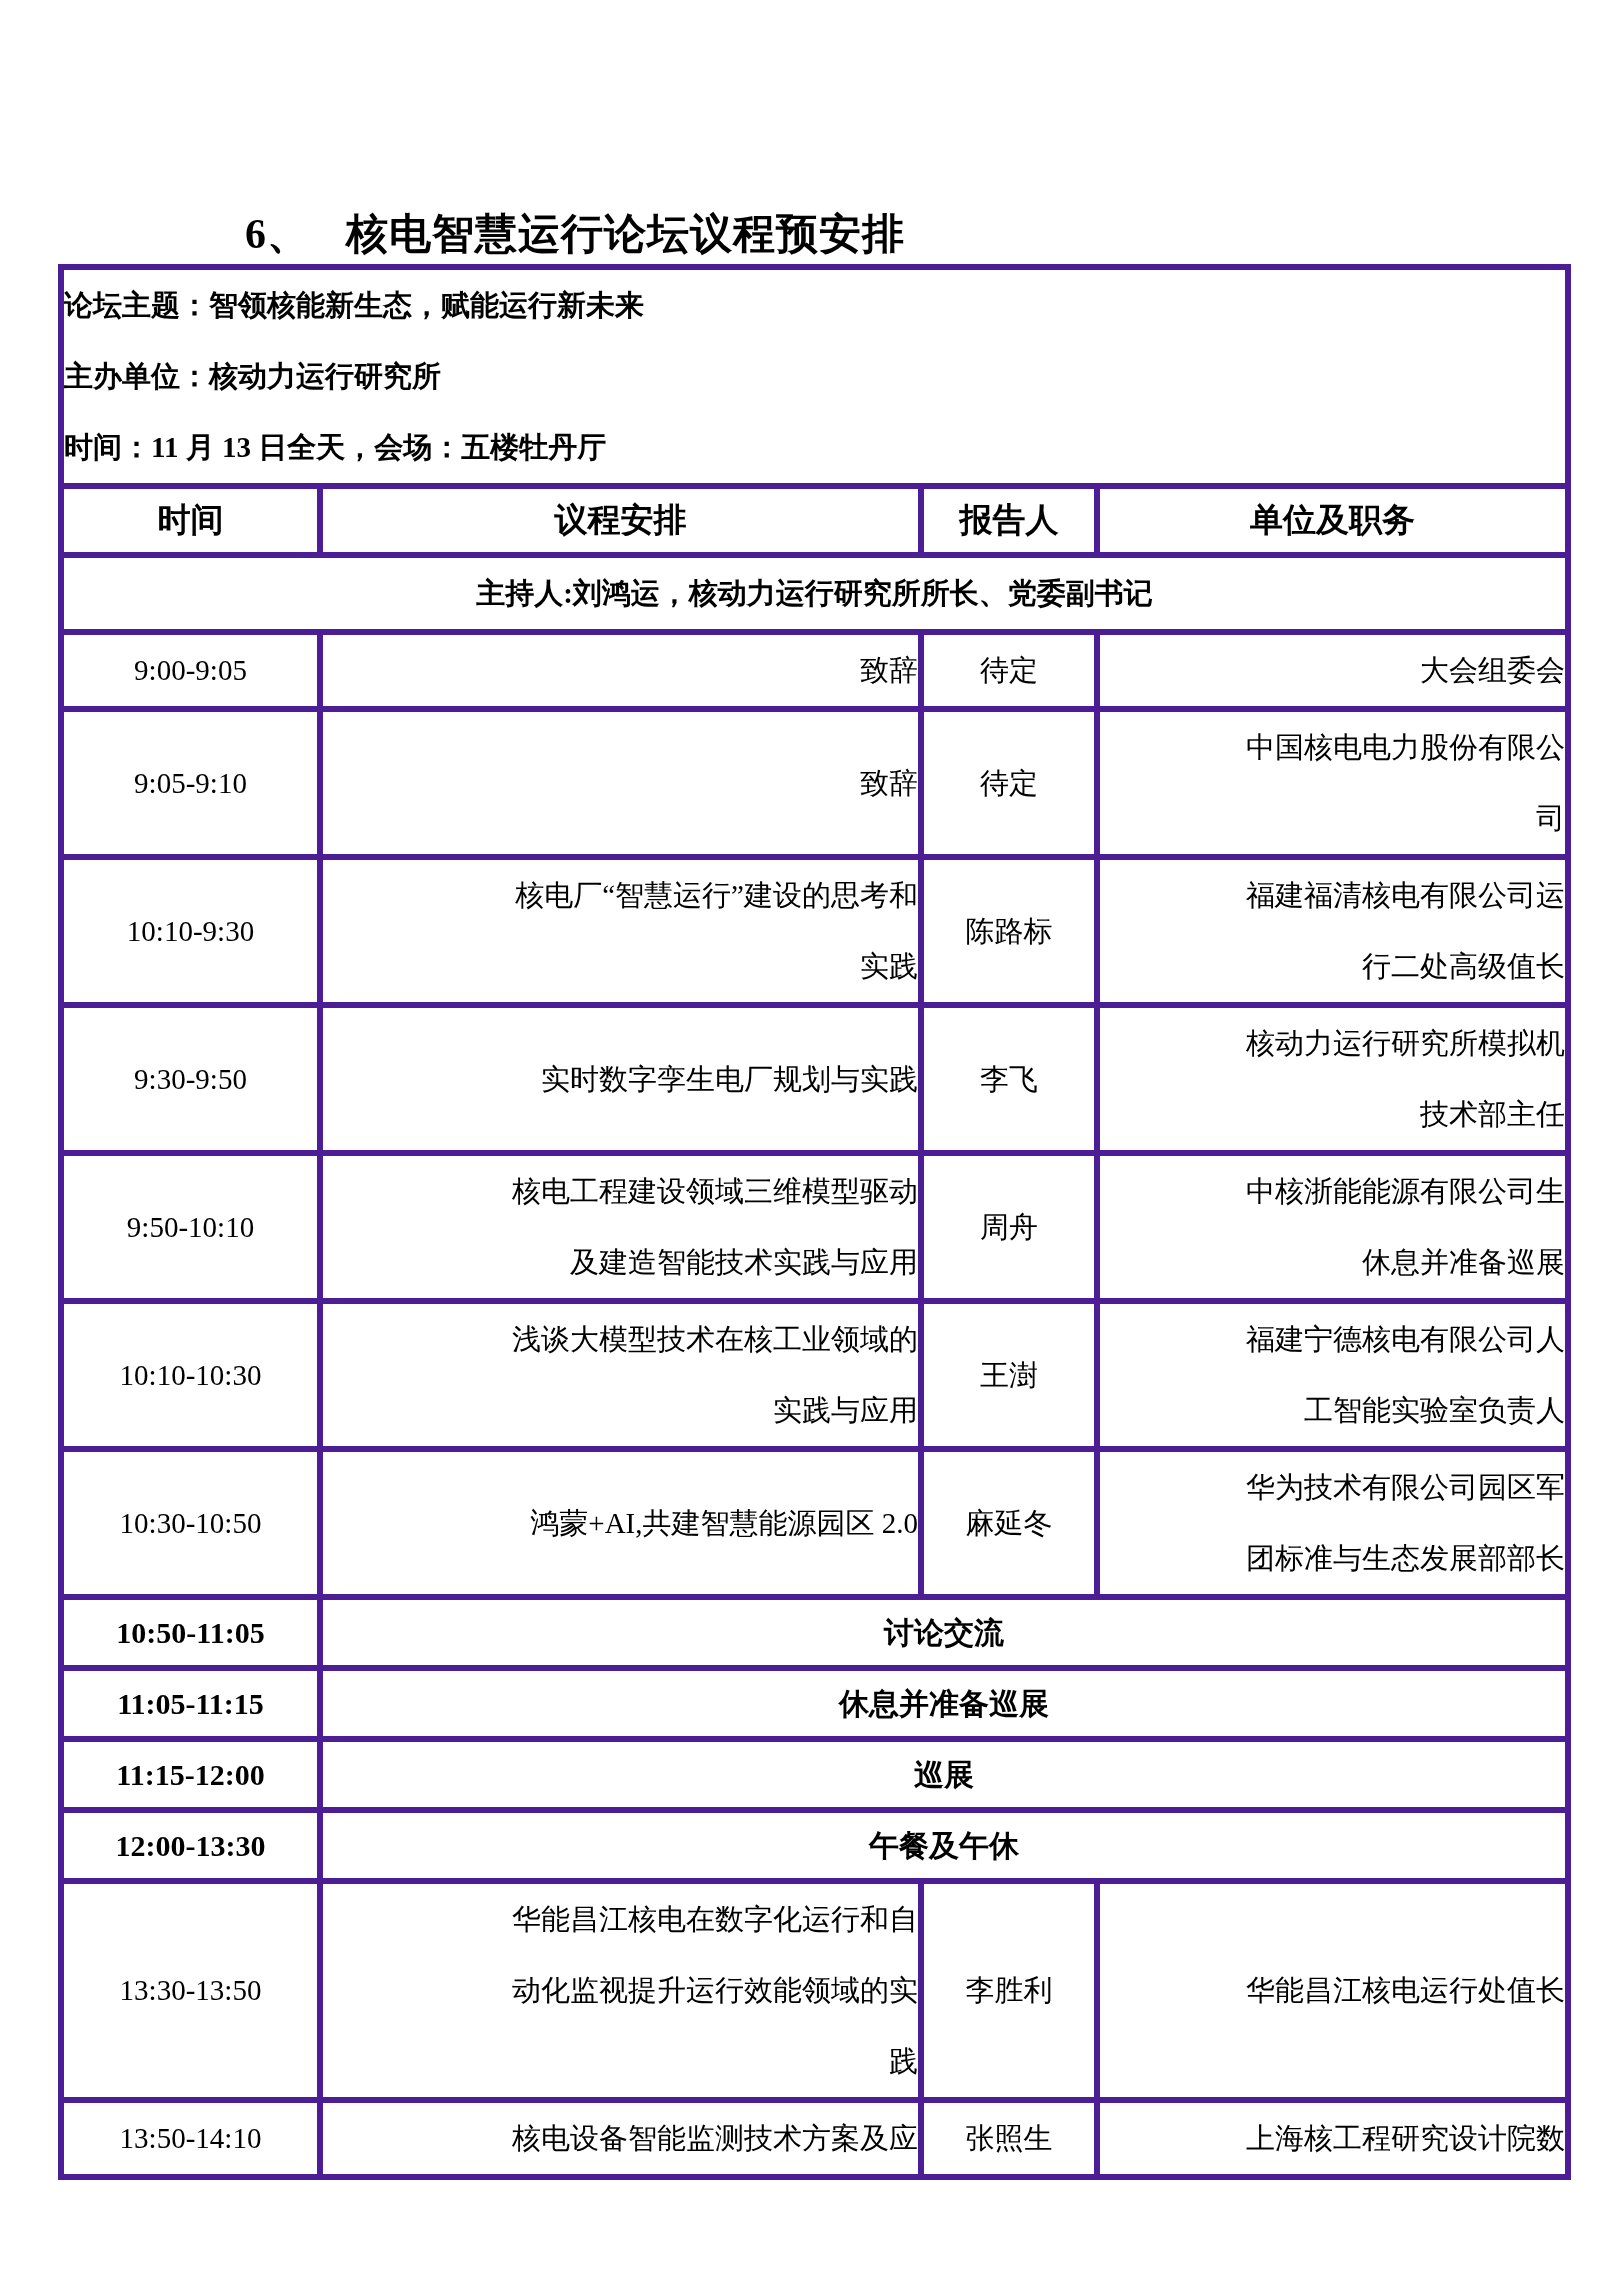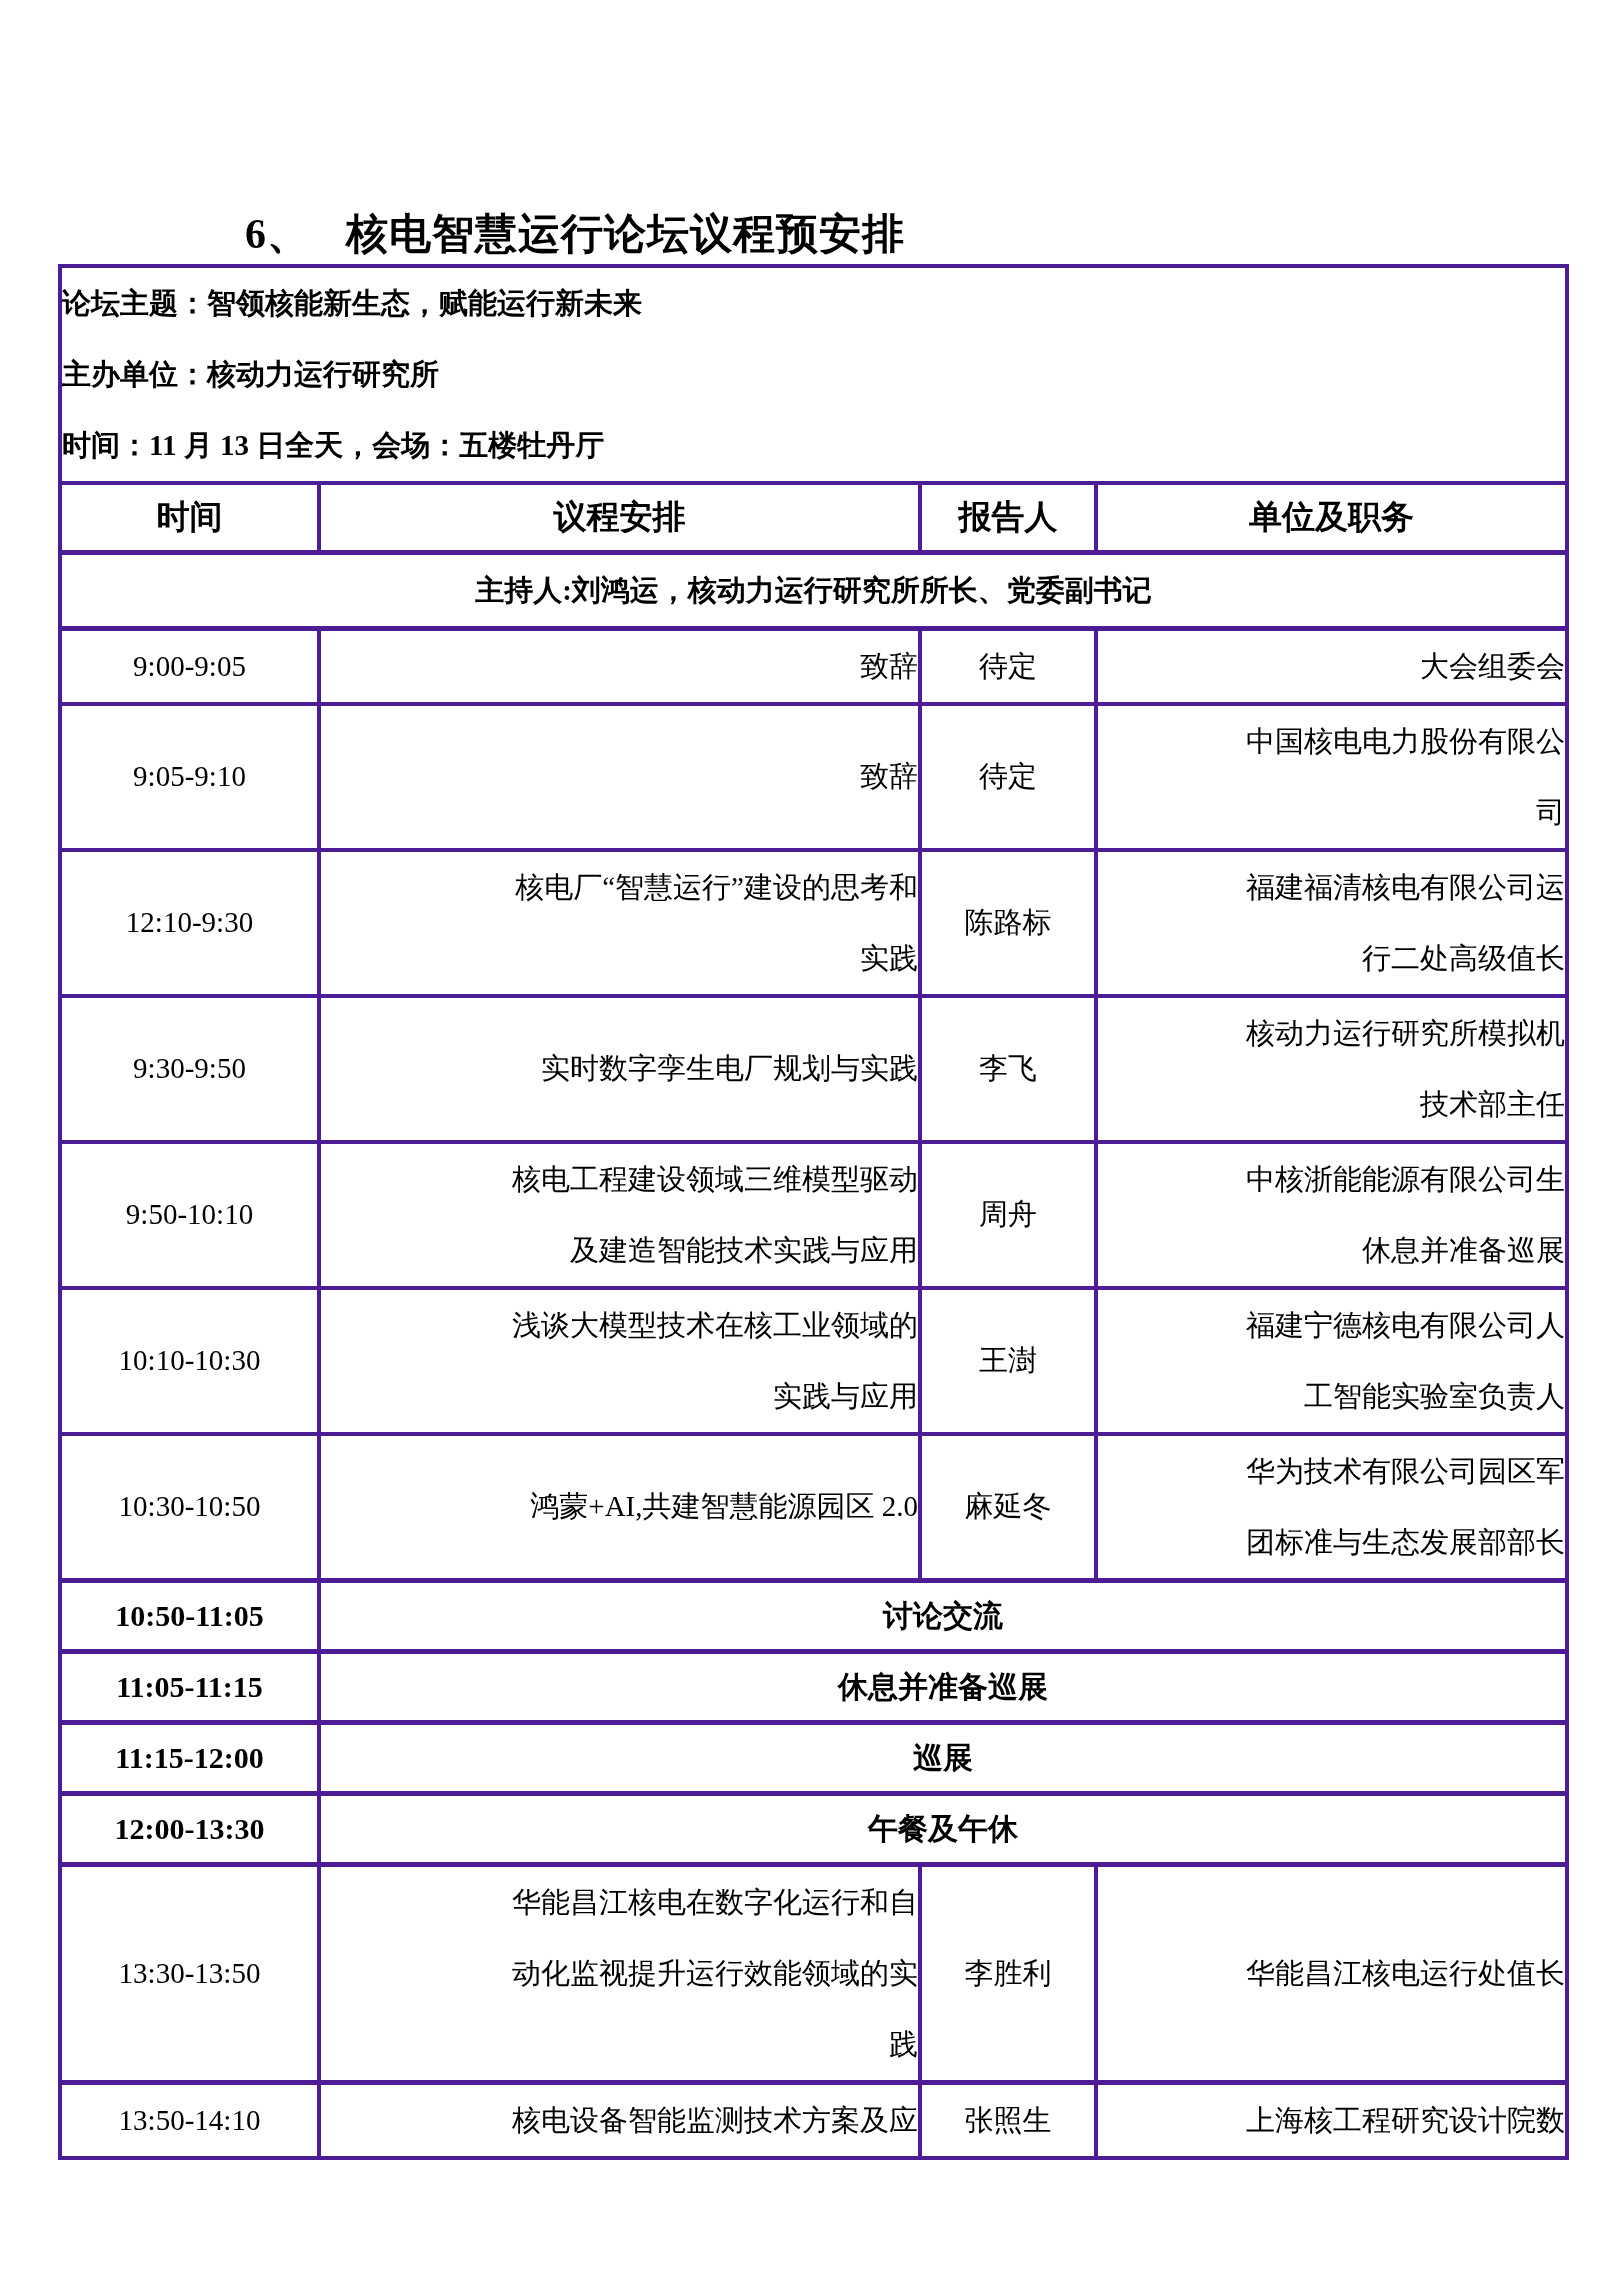--- a/index.html
+++ b/index.html
@@ -37,21 +37,21 @@
     position: absolute;
     left: 58px;
     top: 264px;
     width: 1508px;
     border-collapse: collapse;
     table-layout: fixed;
     border: 4.6px solid #000000;
   }
   table.agenda th,
   table.agenda td {
-    border: 4px solid #4c1d95;
+    border: 6px solid #4c1d95;
     vertical-align: middle;
     padding: 0;
     font-size: 29px;
     line-height: 71px;
     overflow: hidden;
   }
   
   tr.rh-block { height: 210px; }
   td.info-cell {
     text-align: left;
@@ -144,21 +144,21 @@
       <td class="org-cell">大会组委会</td>
     </tr>
     <tr class="rh-2">
       <td class="time-cell">9:05-9:10</td>
       <td class="agenda-cell">致辞</td>
       <td class="speaker-cell">待定</td>
       <td class="org-cell">中国核电电力股份有限公
 司</td>
     </tr>
     <tr class="rh-2">
-      <td class="time-cell">12:10-9:30</td>
+      <td class="time-cell">10:10-9:30</td>
       <td class="agenda-cell">核电厂“智慧运行”建设的思考和
 实践</td>
       <td class="speaker-cell">陈路标</td>
       <td class="org-cell">福建福清核电有限公司运
 行二处高级值长</td>
     </tr>
     <tr class="rh-2c">
       <td class="time-cell">9:30-9:50</td>
       <td class="agenda-cell">实时数字孪生电厂规划与实践</td>
       <td class="speaker-cell">李飞</td>

